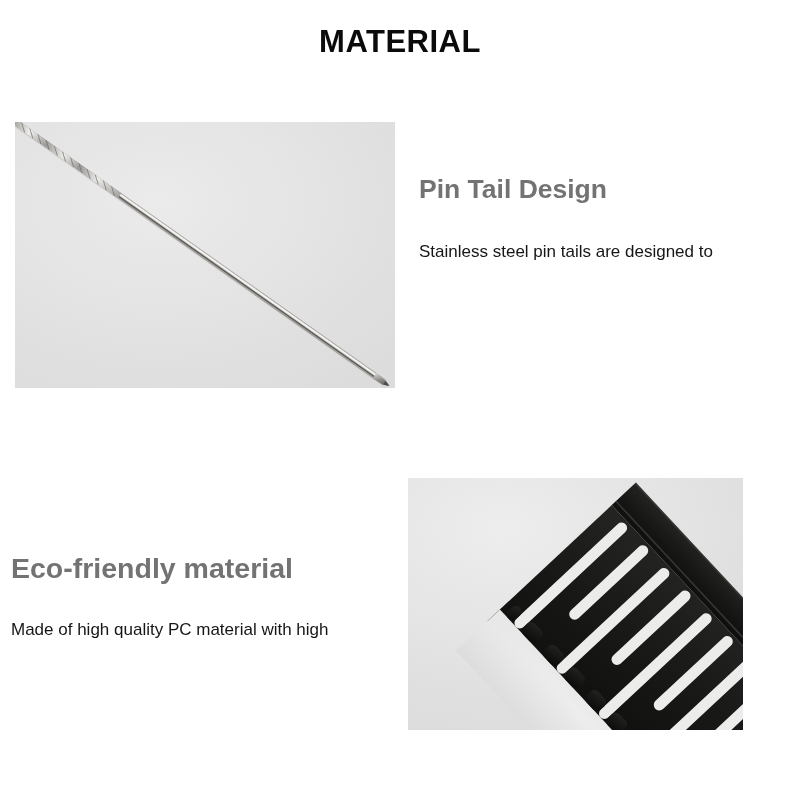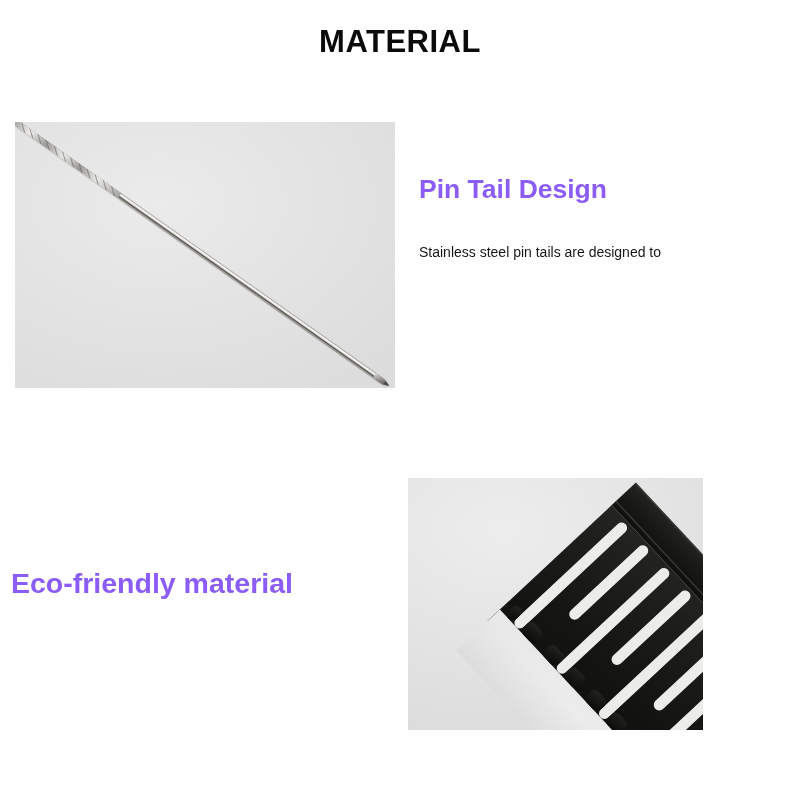--- a/index.html
+++ b/index.html
@@ -10,20 +10,21 @@
   body {
     font-family: "Liberation Sans", sans-serif;
     -webkit-font-smoothing: antialiased;
   }
   #page {
     position: relative;
     width: 703px;
     height: 800px;
     background: #ffffff;
     overflow: hidden;
+    padding-left: 40px;
   }
 
   
   #page-title {
     position: absolute;
     left: 0;
     top: 22px;
     width: 800px;
     text-align: center;
     font-size: 31px;
@@ -51,27 +52,27 @@
     top: 478px;
     width: 377px;
     height: 252px;
     background: linear-gradient(150deg, #e7e7e7 0%, #e2e2e2 50%, #dcdcdc 100%);
   }
 
   
   .block-heading {
     position: absolute;
     font-weight: bold;
-    color: #8b5cf6;
+    color: #737373;
     white-space: nowrap;
   }
   .block-body {
     position: absolute;
     color: #161616;
-    font-size: 14px;
+    font-size: 17px;
     line-height: 36px;
   }
   .block-body div { white-space: nowrap; }
 
   #pin-heading {
     left: 419px;
     top: 172px;
     font-size: 26.5px;
     line-height: 34px;
   }
@@ -79,21 +80,20 @@
     left: 419px;
     top: 234px;
     width: 370px;
   }
 
   #eco-heading {
     left: 11px;
     top: 550px;
     font-size: 28.5px;
     line-height: 36px;
-    margin-top: 15px;
   }
   #eco-body {
     left: 11px;
     top: 612px;
     width: 390px;
   }
 </style>
 </head>
 <body>
 
@@ -167,20 +167,21 @@
     </svg>
   </div>
 
   <div id="pin-heading" class="block-heading">Pin Tail Design</div>
   <div id="pin-body" class="block-body">
     <div>Stainless steel pin tails are designed to</div>
   </div>
 
   <div id="eco-heading" class="block-heading">Eco-friendly material</div>
   <div id="eco-body" class="block-body">
+    <div>Made of high quality PC material with high</div>
   </div>
 
   <div id="comb-photo" class="photo-panel">
     <svg width="377" height="252" viewBox="0 0 377 252">
       <defs>
         <radialGradient id="combPanelVig" cx="0.25" cy="0.2" r="0.95">
           <stop offset="0%" stop-color="#ededed"></stop>
           <stop offset="100%" stop-color="#dadada"></stop>
         </radialGradient>
         <linearGradient id="combBody" x1="0" y1="0" x2="0.3" y2="1">

